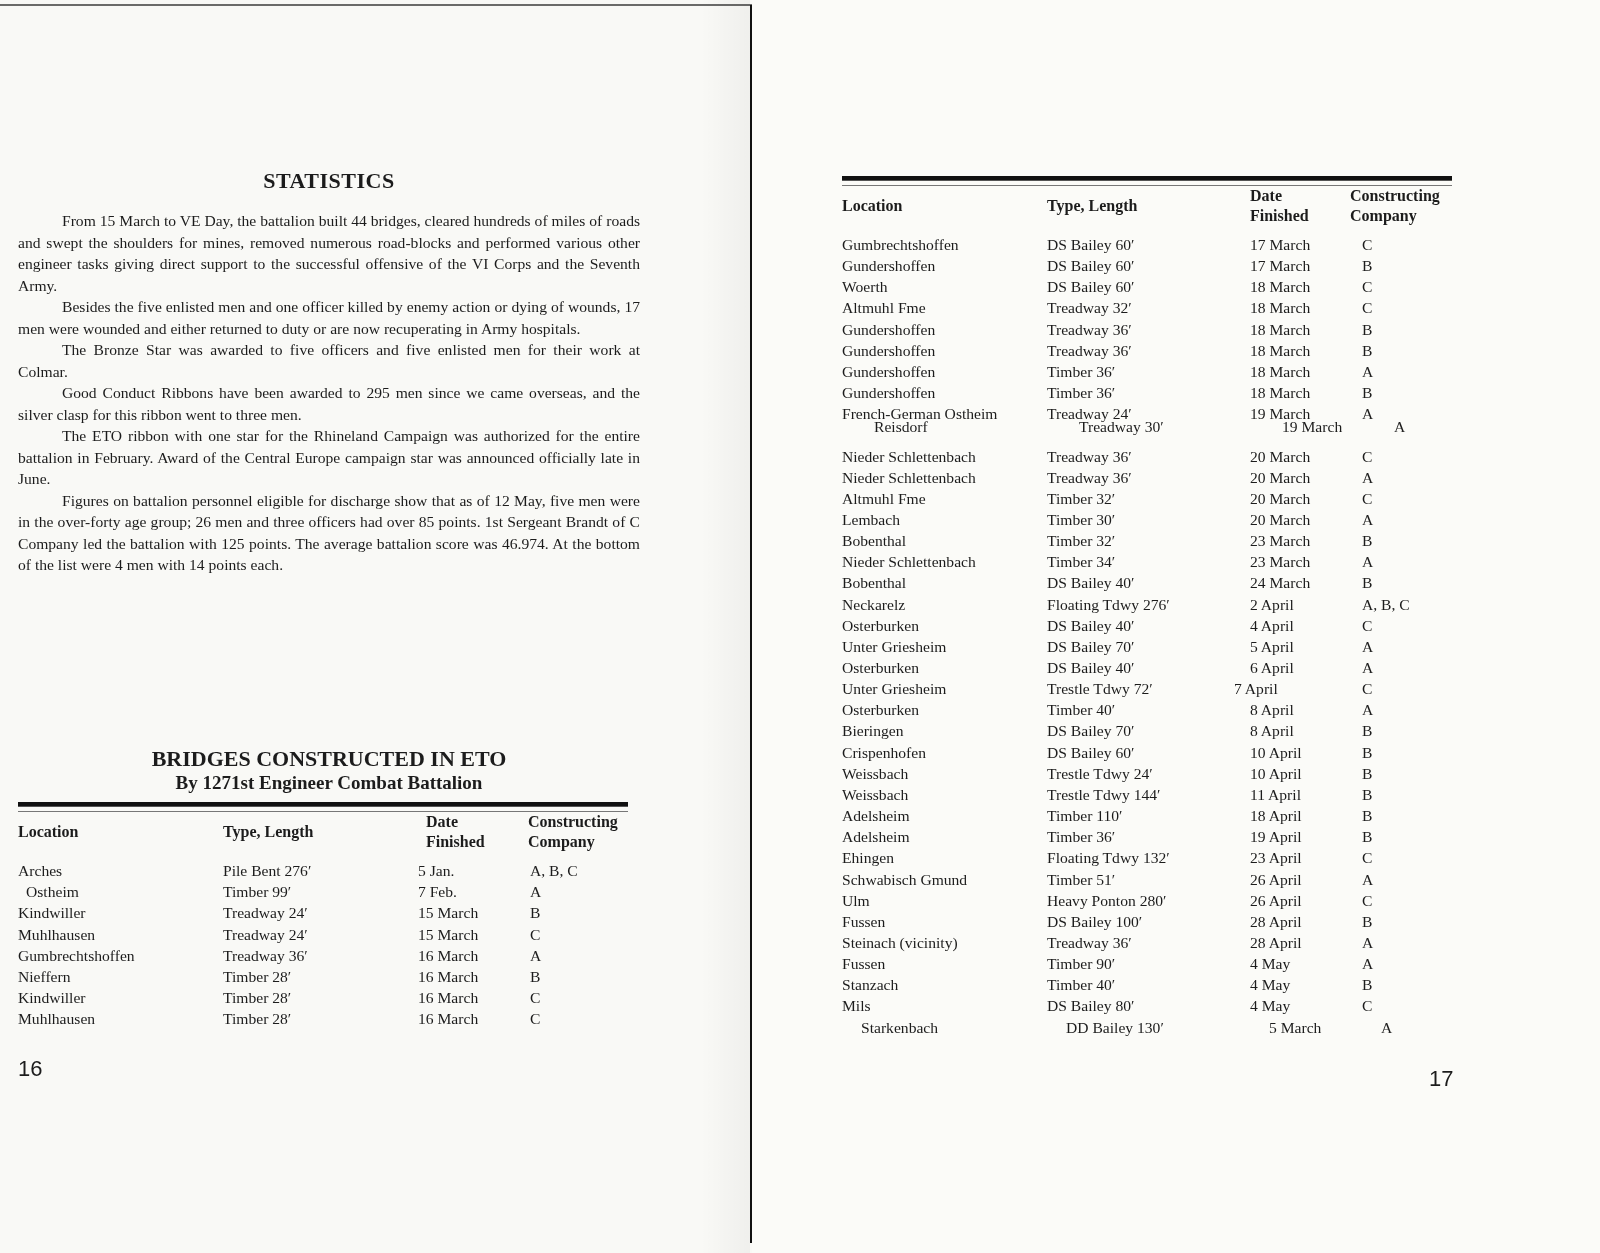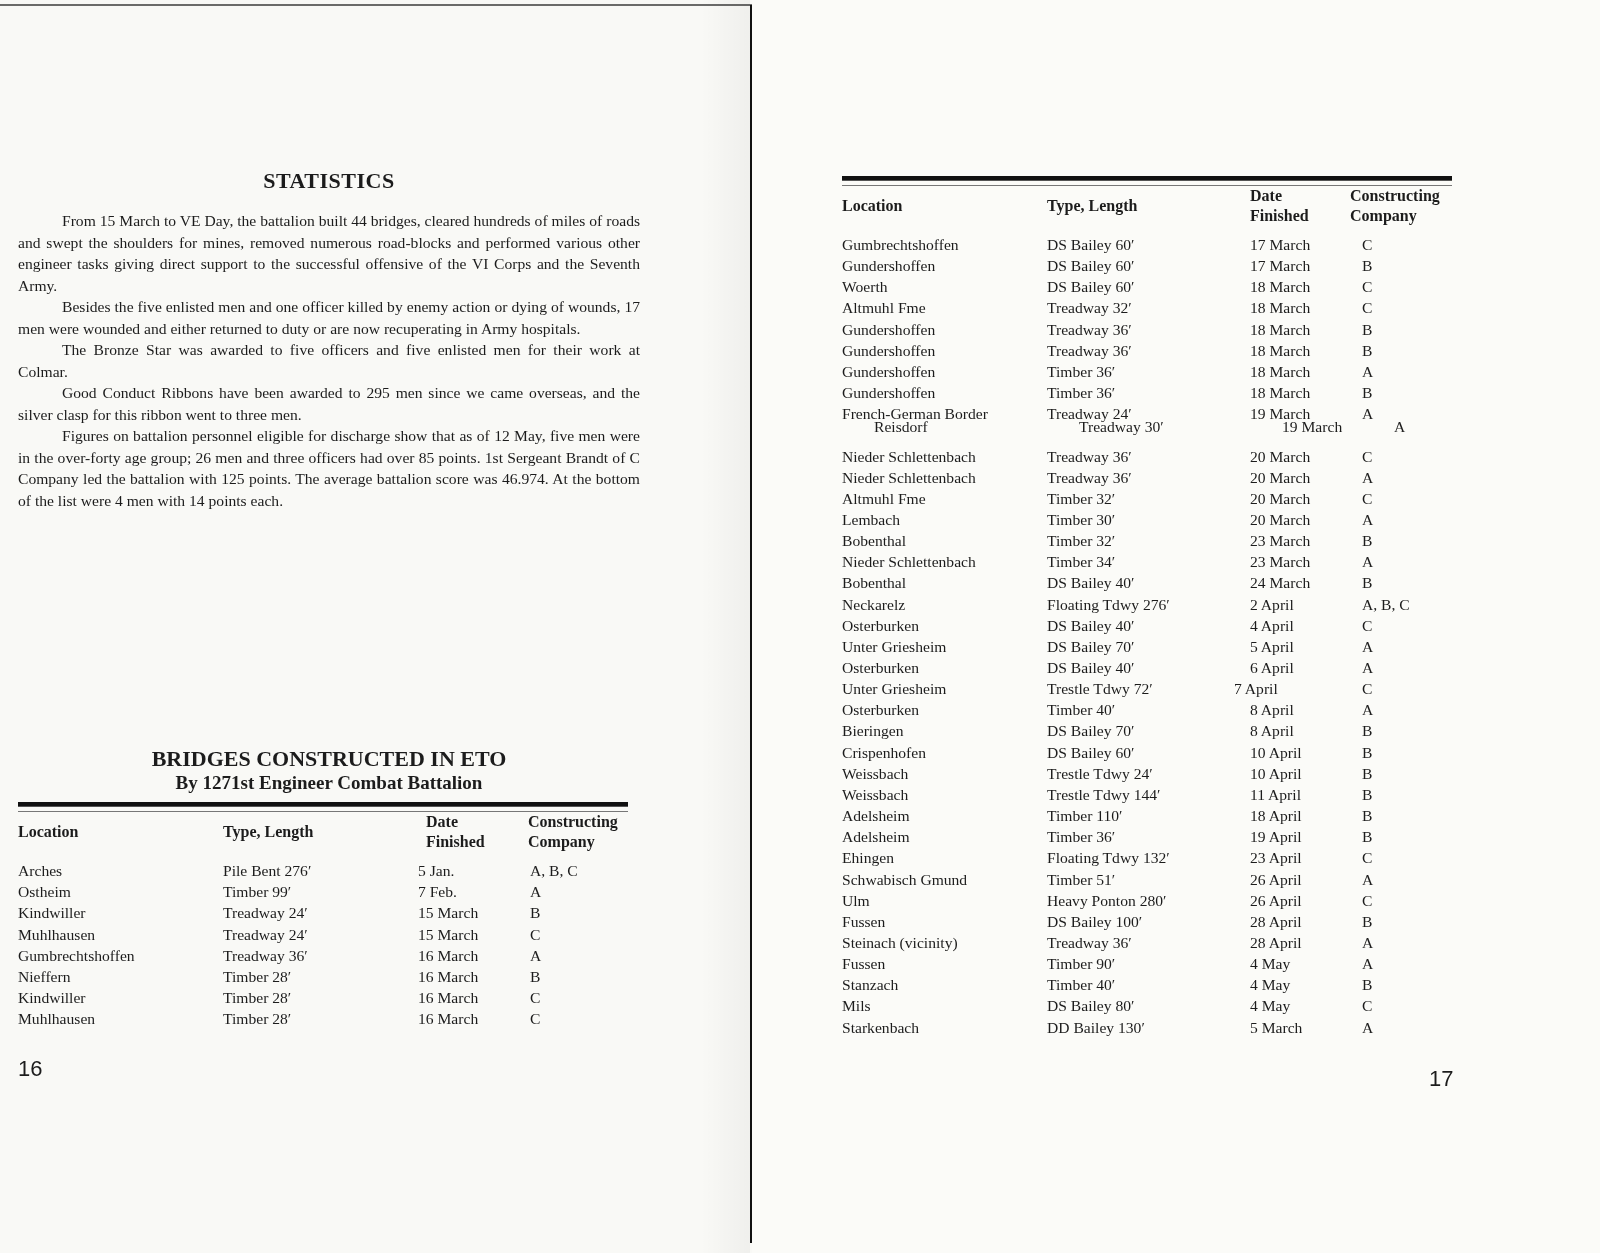--- a/index.html
+++ b/index.html
@@ -66,20 +66,21 @@
 <div class="page page-left">
   <div class="top-edge"></div>
   <div class="gutter-shadow"></div>
 
   <div class="stat-title">STATISTICS</div>
   <div class="stat-body">
     <p>From 15 March to VE Day, the battalion built 44 bridges, cleared hundreds of miles of roads and swept the shoulders for mines, removed numerous road-blocks and performed various other engineer tasks giving direct support to the successful offensive of the VI Corps and the Seventh Army.</p>
     <p>Besides the five enlisted men and one officer killed by enemy action or dying of wounds, 17 men were wounded and either returned to duty or are now recuperating in Army hospitals.</p>
     <p>The Bronze Star was awarded to five officers and five enlisted men for their work at Colmar.</p>
     <p>Good Conduct Ribbons have been awarded to 295 men since we came overseas, and the silver clasp for this ribbon went to three men.</p>
+    <p>The ETO ribbon with one star for the Rhineland Campaign was authorized for the entire battalion in February. Award of the Central Europe campaign star was announced officially late in June.</p>
     <p>Figures on battalion personnel eligible for discharge show that as of 12 May, five men were in the over-forty age group; 26 men and three officers had over 85 points. 1st Sergeant Brandt of C Company led the battalion with 125 points. The average battalion score was 46.974. At the bottom of the list were 4 men with 14 points each.</p>
   </div>
 
   <div class="bridges-title">BRIDGES CONSTRUCTED IN ETO</div>
   <div class="bridges-subtitle">By 1271st Engineer Combat Battalion</div>
 
   <div class="rule" style="left:18px; width:610px; top:802px;"></div>
 
   <div class="tbl" id="left-table" style="left:18px; top:812px; width:610px;">
     <div class="hdr" style="left:0; top:10px;">Location</div>
@@ -93,21 +94,21 @@
       <div>Company</div>
     </div>
     <div class="rows">
         <div class="row" style="top: 48px; width: 100%;">
           <span class="c" style="left: 0px;">Arches</span>
           <span class="c" style="left: 205px;">Pile Bent 276′</span>
           <span class="c" style="left: 400px;">5 Jan.</span>
           <span class="c" style="left: 512px;">A, B, C</span>
         </div>
         <div class="row" style="top: 69.2px; width: 100%;">
-          <span class="c" style="left: 0px;">Ostheim</span>
+          <span class="c" style="left: 8px;">Ostheim</span>
           <span class="c" style="left: 205px;">Timber 99′</span>
           <span class="c" style="left: 400px;">7 Feb.</span>
           <span class="c" style="left: 512px;">A</span>
         </div>
         <div class="row" style="top: 90.4px; width: 100%;">
           <span class="c" style="left: 0px;">Kindwiller</span>
           <span class="c" style="left: 205px;">Treadway 24′</span>
           <span class="c" style="left: 400px;">15 March</span>
           <span class="c" style="left: 512px;">B</span>
         </div>
@@ -206,21 +207,21 @@
           <span class="c" style="left: 408px;">18 March</span>
           <span class="c" style="left: 520px;">A</span>
         </div>
         <div class="row" style="top: 196.05px; width: 100%;">
           <span class="c" style="left: 0px;">Gundershoffen</span>
           <span class="c" style="left: 205px;">Timber 36′</span>
           <span class="c" style="left: 408px;">18 March</span>
           <span class="c" style="left: 520px;">B</span>
         </div>
         <div class="row" style="top: 217.2px; width: 100%;">
-          <span class="c" style="left: 0px;">French-German Border</span>
+          <span class="c" style="left: 0px;">French-German Ostheim</span>
           <span class="c" style="left: 205px;">Treadway 24′</span>
           <span class="c" style="left: 408px;">19 March</span>
           <span class="c" style="left: 520px;">A</span>
         </div>
         <div class="row" style="top: 230px; width: 100%; margin-left: 32px;">
           <span class="c" style="left: 0px;">Reisdorf</span>
           <span class="c" style="left: 205px;">Treadway 30′</span>
           <span class="c" style="left: 408px;">19 March</span>
           <span class="c" style="left: 520px;">A</span>
         </div>
@@ -379,21 +380,21 @@
           <span class="c" style="left: 205px;">Timber 40′</span>
           <span class="c" style="left: 408px;">4 May</span>
           <span class="c" style="left: 520px;">B</span>
         </div>
         <div class="row" style="top: 809.4px; width: 100%;">
           <span class="c" style="left: 0px;">Mils</span>
           <span class="c" style="left: 205px;">DS Bailey 80′</span>
           <span class="c" style="left: 408px;">4 May</span>
           <span class="c" style="left: 520px;">C</span>
         </div>
-        <div class="row" style="top: 830.55px; width: 100%;">
+        <div class="row" style="top: 830.55px; width: 100%; margin-left: 19px;">
           <span class="c" style="left: 0px;">Starkenbach</span>
           <span class="c" style="left: 205px;">DD Bailey 130′</span>
           <span class="c" style="left: 408px;">5 March</span>
           <span class="c" style="left: 520px;">A</span>
         </div>
       </div>
   </div>
 
   <div class="page-num" style="left:677px; top:1066px;">17</div>
 </div>

